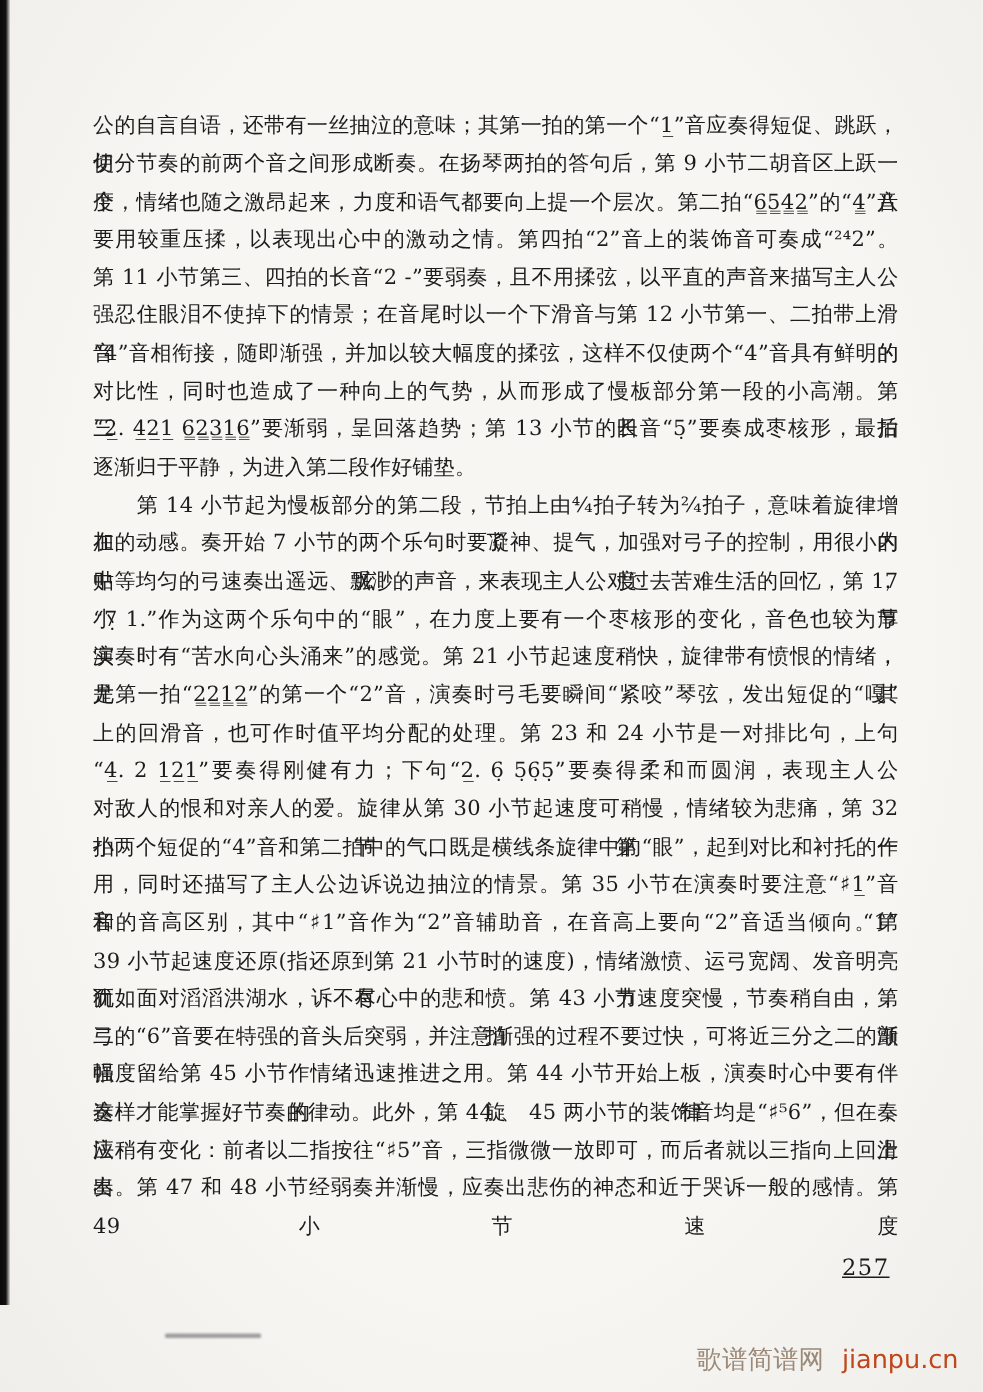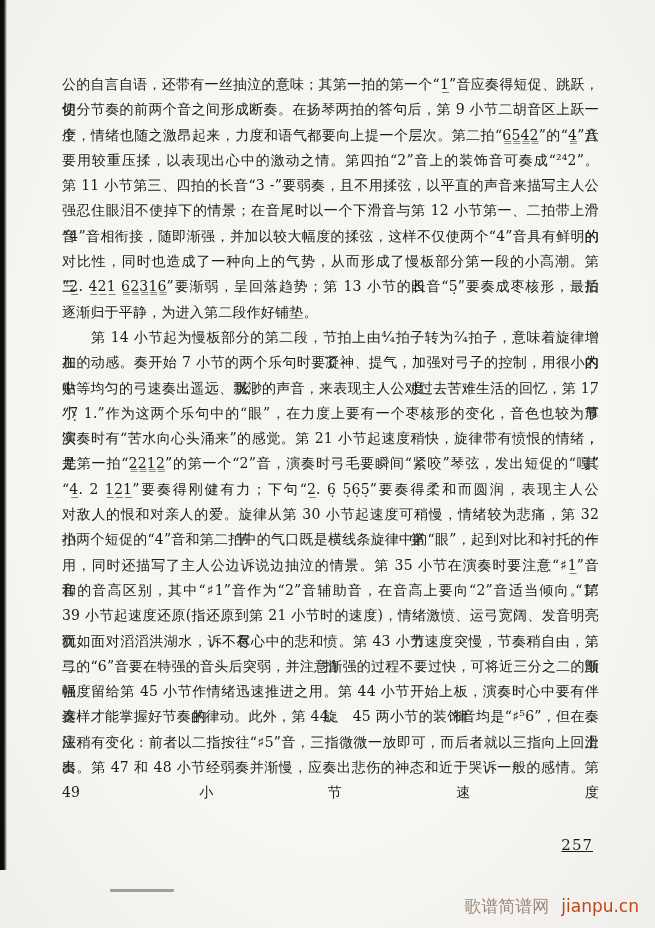--- a/index.html
+++ b/index.html
@@ -93,32 +93,33 @@
 
 <div class="page">
   <div class="binding-edge"></div>
 
   <div class="text-block">
 
   <div class="line">公的自言自语，还带有一丝抽泣的意味；其第一拍的第一个“1̲”音应奏得短促、跳跃，使</div>
       <div class="line">切分节奏的前两个音之间形成断奏。在扬琴两拍的答句后，第 9 小节二胡音区上跃一个八</div>
       <div class="line">度，情绪也随之激昂起来，力度和语气都要向上提一个层次。第二拍“6̳5̳4̳2̳”的“4̳”音</div>
       <div class="line">要用较重压揉，以表现出心中的激动之情。第四拍“2”音上的装饰音可奏成“²⁴2”。</div>
-      <div class="line">第 11 小节第三、四拍的长音“3 -”要弱奏，且不用揉弦，以平直的声音来描写主人公</div>
+      <div class="line">第 11 小节第三、四拍的长音“2 -”要弱奏，且不用揉弦，以平直的声音来描写主人公</div>
       <div class="line">强忍住眼泪不使掉下的情景；在音尾时以一个下滑音与第 12 小节第一、二拍带上滑音的</div>
       <div class="line">“4”音相衔接，随即渐强，并加以较大幅度的揉弦，这样不仅使两个“4”音具有鲜明的</div>
       <div class="line">对比性，同时也造成了一种向上的气势，从而形成了慢板部分第一段的小高潮。第三、四拍</div>
       <div class="line">“2̲. 4̲2̲1̲ 6̳2̳3̳1̳6̳”要渐弱，呈回落趋势；第 13 小节的长音“5̣”要奏成枣核形，最后</div>
       <div class="line para-end">逐渐归于平静，为进入第二段作好铺垫。</div>
       <div class="line">　　第 14 小节起为慢板部分的第二段，节拍上由⁴⁄₄拍子转为²⁄₄拍子，意味着旋律增加了内</div>
       <div class="line">在的动感。奏开始 7 小节的两个乐句时要凝神、提气，加强对弓子的控制，用很小的贴弦度，</div>
       <div class="line">中等均匀的弓速奏出遥远、飘渺的声音，来表现主人公对过去苦难生活的回忆，第 17 小节</div>
       <div class="line">“7̣ 1.”作为这两个乐句中的“眼”，在力度上要有一个枣核形的变化，音色也较为厚实，</div>
       <div class="line">演奏时有“苦水向心头涌来”的感觉。第 21 小节起速度稍快，旋律带有愤恨的情绪，尤其</div>
       <div class="line">是第一拍“2̳2̳1̳2̳”的第一个“2”音，演奏时弓毛要瞬间“紧咬”琴弦，发出短促的“嘎”</div>
+      <div class="line">上的回滑音，也可作时值平均分配的处理。第 23 和 24 小节是一对排比句，上句</div>
       <div class="line">“4̲. 2 1̲2̲1̲”要奏得刚健有力；下句“2̲. 6̣ 5̣6̣5̣”要奏得柔和而圆润，表现主人公</div>
       <div class="line">对敌人的恨和对亲人的爱。旋律从第 30 小节起速度可稍慢，情绪较为悲痛，第 32 小节第一</div>
       <div class="line">拍两个短促的“4”音和第二拍中的气口既是横线条旋律中的“眼”，起到对比和衬托的作</div>
       <div class="line">用，同时还描写了主人公边诉说边抽泣的情景。第 35 小节在演奏时要注意“♯1̲”音和“1”</div>
       <div class="line">音的音高区别，其中“♯1”音作为“2”音辅助音，在音高上要向“2”音适当倾向。第</div>
       <div class="line">39 小节起速度还原(指还原到第 21 小节时的速度)，情绪激愤、运弓宽阔、发音明亮而有力，</div>
       <div class="line">犹如面对滔滔洪湖水，诉不尽心中的悲和愤。第 43 小节速度突慢，节奏稍自由，第二拍颤</div>
       <div class="line">弓的“6”音要在特强的音头后突弱，并注意渐强的过程不要过快，可将近三分之二的渐强</div>
       <div class="line">幅度留给第 45 小节作情绪迅速推进之用。第 44 小节开始上板，演奏时心中要有伴奏的旋律，</div>
       <div class="line">这样才能掌握好节奏的律动。此外，第 44 、 45 两小节的装饰音均是“♯⁵6”，但在奏法上</div>

